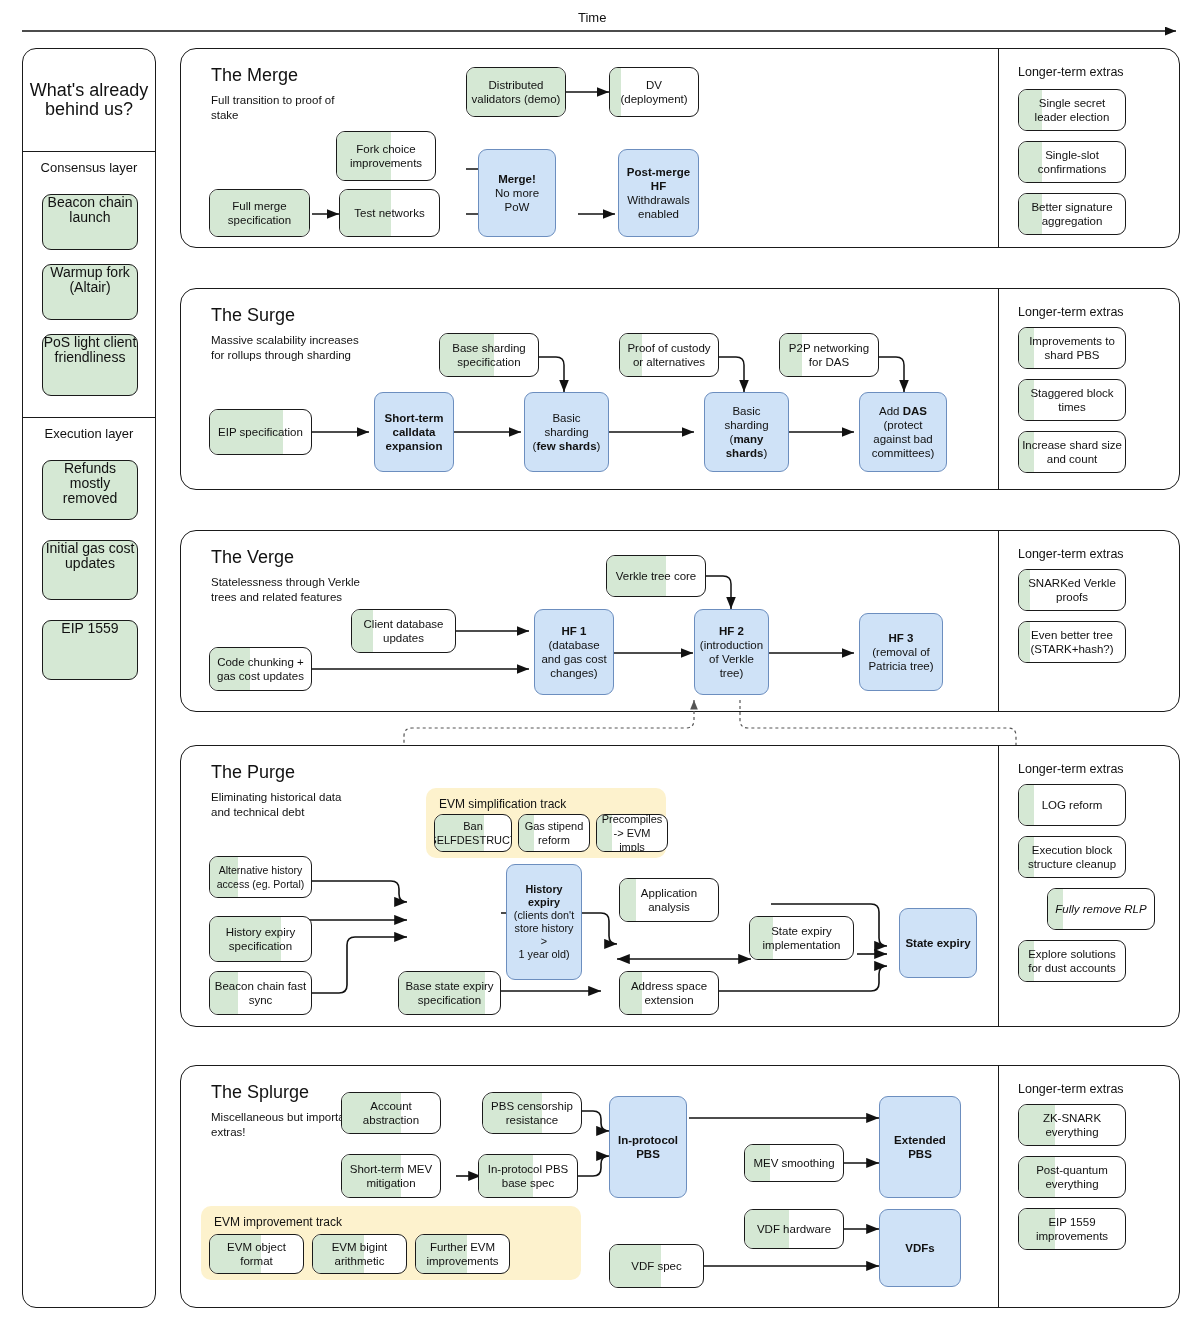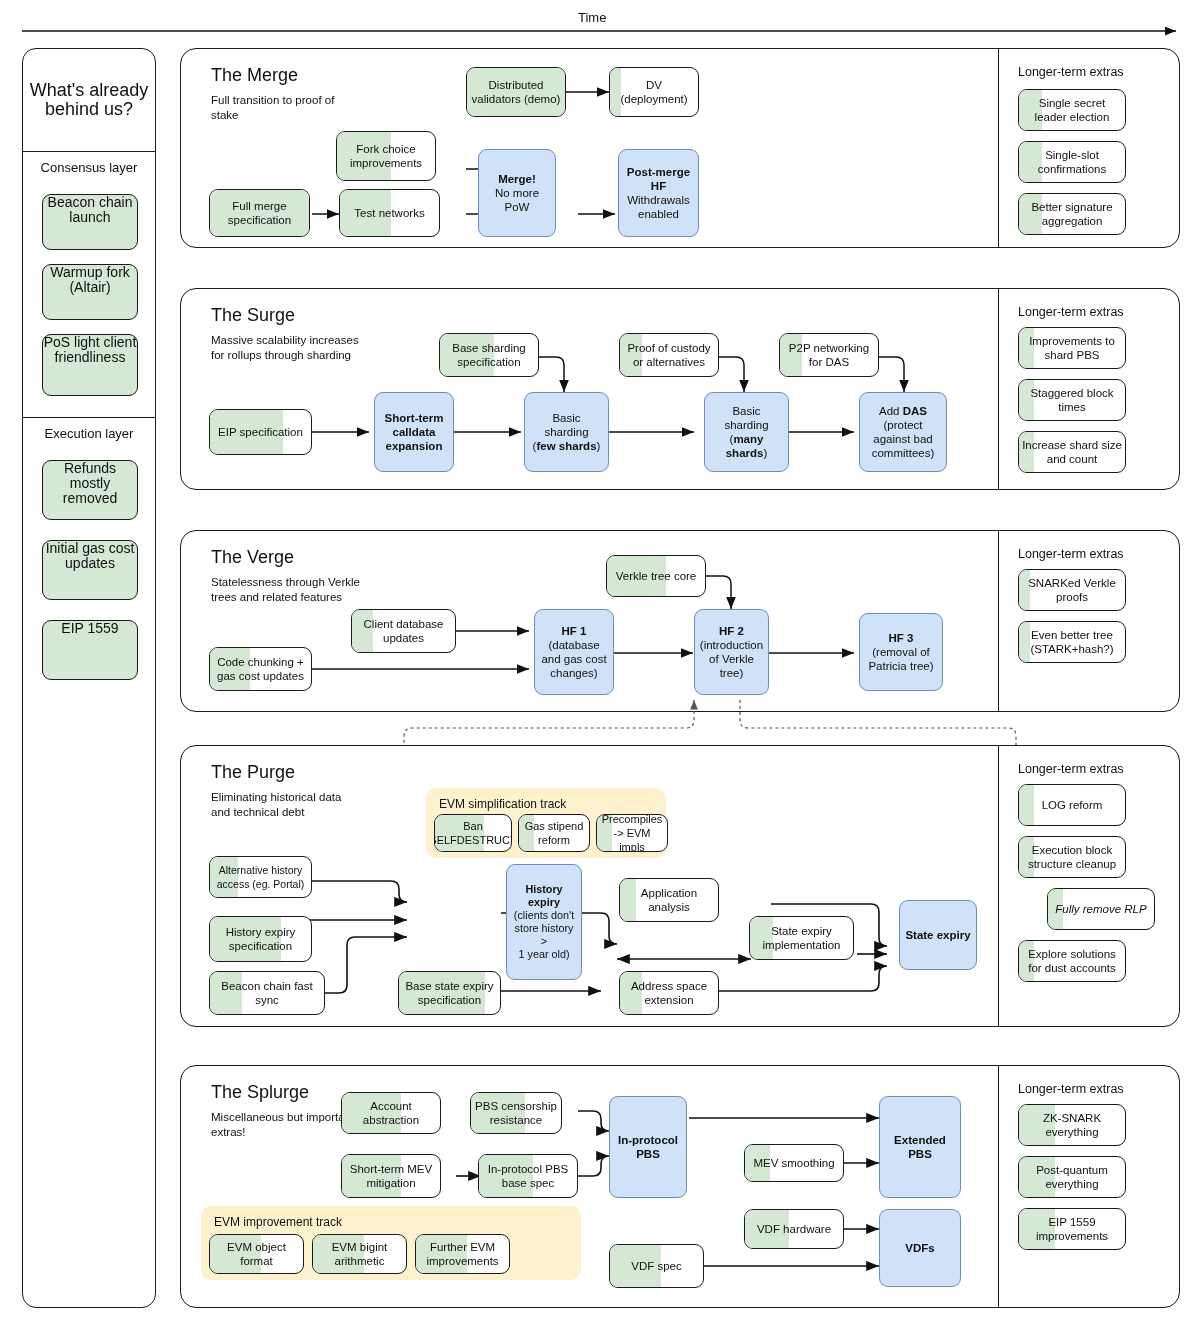--- a/index.html
+++ b/index.html
@@ -354,21 +354,21 @@
     </div>
 
     <div class="node" style="left:28px;top:110px;width:103px;height:42px;">
       <div class="fill" style="width:28%"></div>
         <span class="lbl" style="font-size:10.5px">Alternative history access (eg. Portal)</span>
     </div>
     <div class="node" style="left:28px;top:170px;width:103px;height:46px;">
       <div class="fill" style="width:70%"></div>
         <span class="lbl">History expiry specification</span>
     </div>
-    <div class="node" style="left:28px;top:225px;width:116px;height:44px;">
+    <div class="node" style="left:28px;top:225px;width:103px;height:44px;">
       <div class="fill" style="width:28%"></div>
         <span class="lbl">Beacon chain fast sync</span>
     </div>
     <div class="node" style="left:217px;top:225px;width:103px;height:44px;">
       <div class="fill" style="width:85%"></div>
         <span class="lbl">Base state expiry specification</span>
     </div>
     <div class="node" style="left:438px;top:132px;width:100px;height:44px;">
       <div class="fill" style="width:16%"></div>
         <span class="lbl">Application analysis</span>
@@ -377,21 +377,21 @@
       <div class="fill" style="width:22%"></div>
         <span class="lbl">Address space extension</span>
     </div>
     <div class="node" style="left:568px;top:170px;width:105px;height:44px;">
       <div class="fill" style="width:22%"></div>
         <span class="lbl">State expiry implementation</span>
     </div>
     <div class="node blue" style="left:325px;top:118px;width:76px;height:116px;">
       <span class="lbl" style="font-size:10.8px;line-height:13px"><b>History<br>expiry</b><br>(clients don't<br>store history &gt;<br>1 year old)</span>
     </div>
-    <div class="node blue" style="left:718px;top:154px;width:78px;height:70px;">
+    <div class="node blue" style="left:718px;top:162px;width:78px;height:70px;">
       <span class="lbl"><b>State expiry</b></span>
     </div>
 
     <div class="extras-title" style="left:837px;top:16px;">Longer-term extras</div>
     <div class="node" style="left:837px;top:38px;width:108px;height:42px;">
       <div class="fill" style="width:14%"></div>
         <span class="lbl">LOG reform</span>
     </div>
     <div class="node" style="left:837px;top:90px;width:108px;height:42px;">
       <div class="fill" style="width:14%"></div>
@@ -419,21 +419,21 @@
       <line x1="508" y1="52" x2="698" y2="52" stroke="#111" stroke-width="1.6" marker-end="url(#ar)"></line>
       <line x1="642" y1="97" x2="698" y2="97" stroke="#111" stroke-width="1.6" marker-end="url(#ar)"></line>
       <line x1="642" y1="163" x2="698" y2="163" stroke="#111" stroke-width="1.6" marker-end="url(#ar)"></line>
       <line x1="523" y1="200" x2="698" y2="200" stroke="#111" stroke-width="1.6" marker-end="url(#ar)"></line>
     </svg>
 
     <div class="node" style="left:160px;top:26px;width:100px;height:42px;">
       <div class="fill" style="width:60%"></div>
         <span class="lbl">Account abstraction</span>
     </div>
-    <div class="node" style="left:289px;top:26px;width:92px;height:42px;">
+    <div class="node" style="left:301px;top:26px;width:100px;height:42px;border-radius:11px;">
       <div class="fill" style="width:60%"></div>
         <span class="lbl">PBS censorship resistance</span>
     </div>
     <div class="node" style="left:160px;top:88px;width:100px;height:44px;">
       <div class="fill" style="width:60%"></div>
         <span class="lbl">Short-term MEV mitigation</span>
     </div>
     <div class="node" style="left:297px;top:88px;width:100px;height:44px;">
       <div class="fill" style="width:55%"></div>
         <span class="lbl">In-protocol PBS base spec</span>

